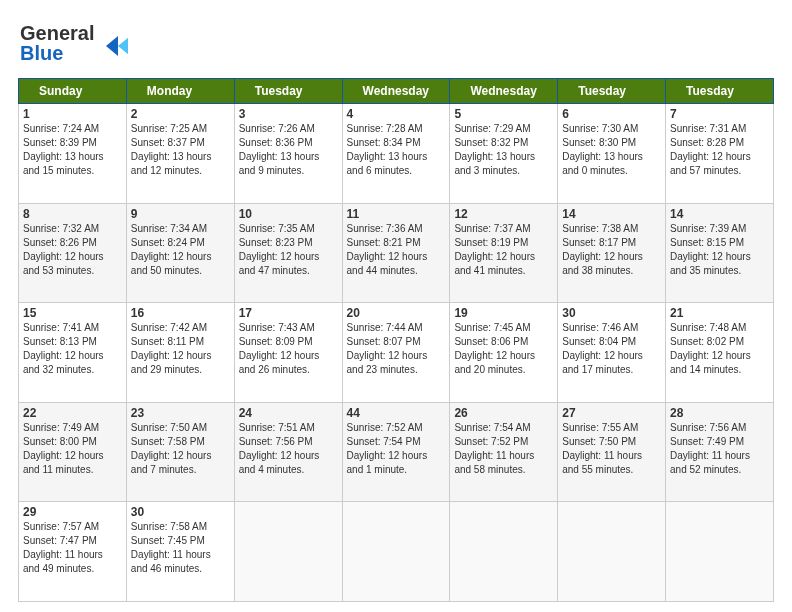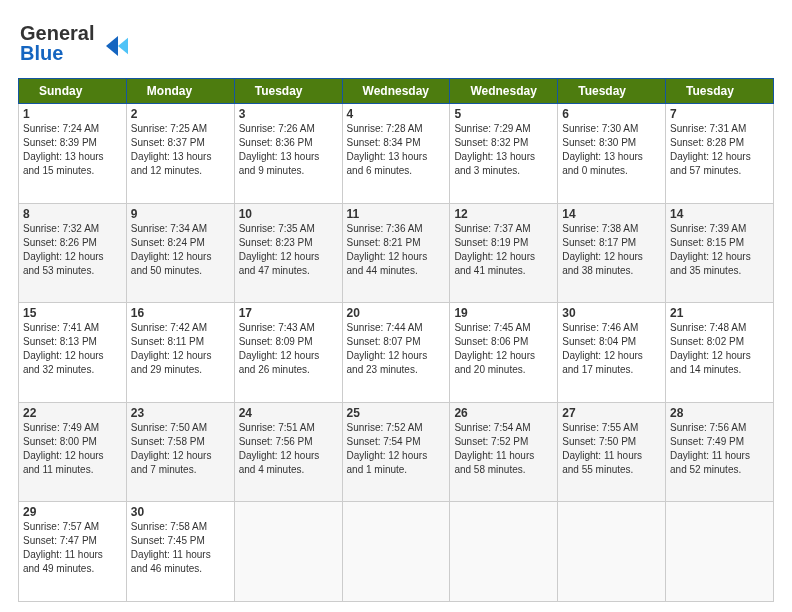--- a/index.html
+++ b/index.html
@@ -213,21 +213,21 @@
           </td>
           <td>
             <span class="day-num">23</span>
             <div class="day-info">Sunrise: 7:50 AM<br>Sunset: 7:58 PM<br>Daylight: 12 hours<br>and 7 minutes.</div>
           </td>
           <td>
             <span class="day-num">24</span>
             <div class="day-info">Sunrise: 7:51 AM<br>Sunset: 7:56 PM<br>Daylight: 12 hours<br>and 4 minutes.</div>
           </td>
           <td>
-            <span class="day-num">25</span>
+            <span class="day-num">44</span>
             <div class="day-info">Sunrise: 7:52 AM<br>Sunset: 7:54 PM<br>Daylight: 12 hours<br>and 1 minute.</div>
           </td>
           <td>
             <span class="day-num">26</span>
             <div class="day-info">Sunrise: 7:54 AM<br>Sunset: 7:52 PM<br>Daylight: 11 hours<br>and 58 minutes.</div>
           </td>
           <td>
             <span class="day-num">27</span>
             <div class="day-info">Sunrise: 7:55 AM<br>Sunset: 7:50 PM<br>Daylight: 11 hours<br>and 55 minutes.</div>
           </td>

